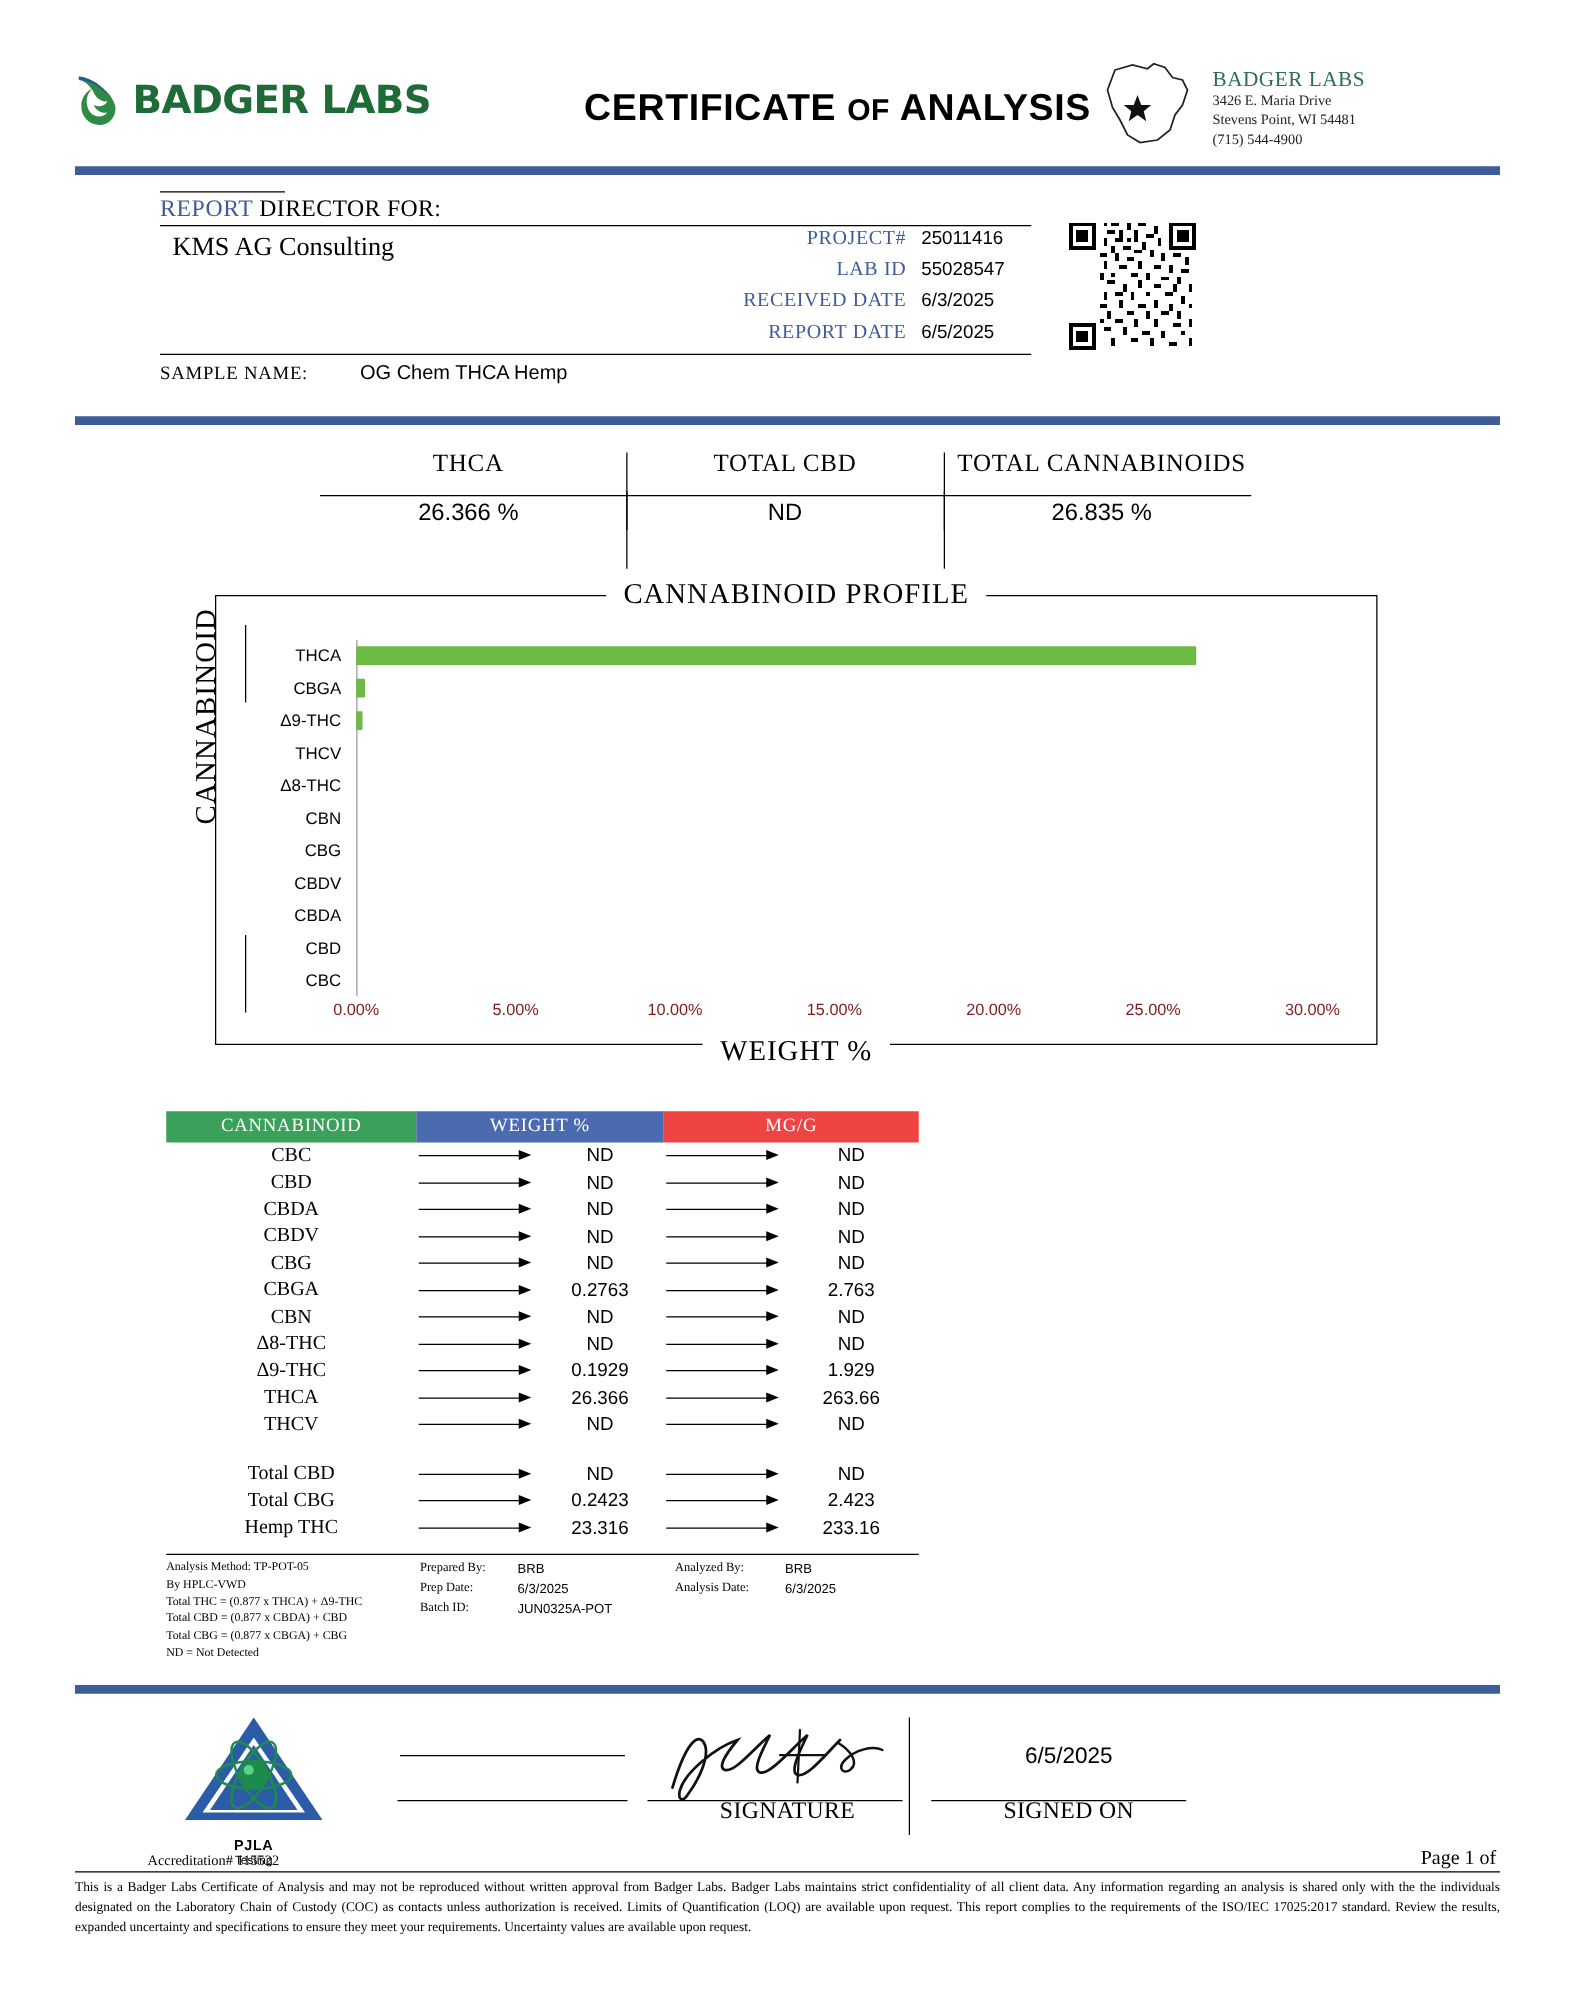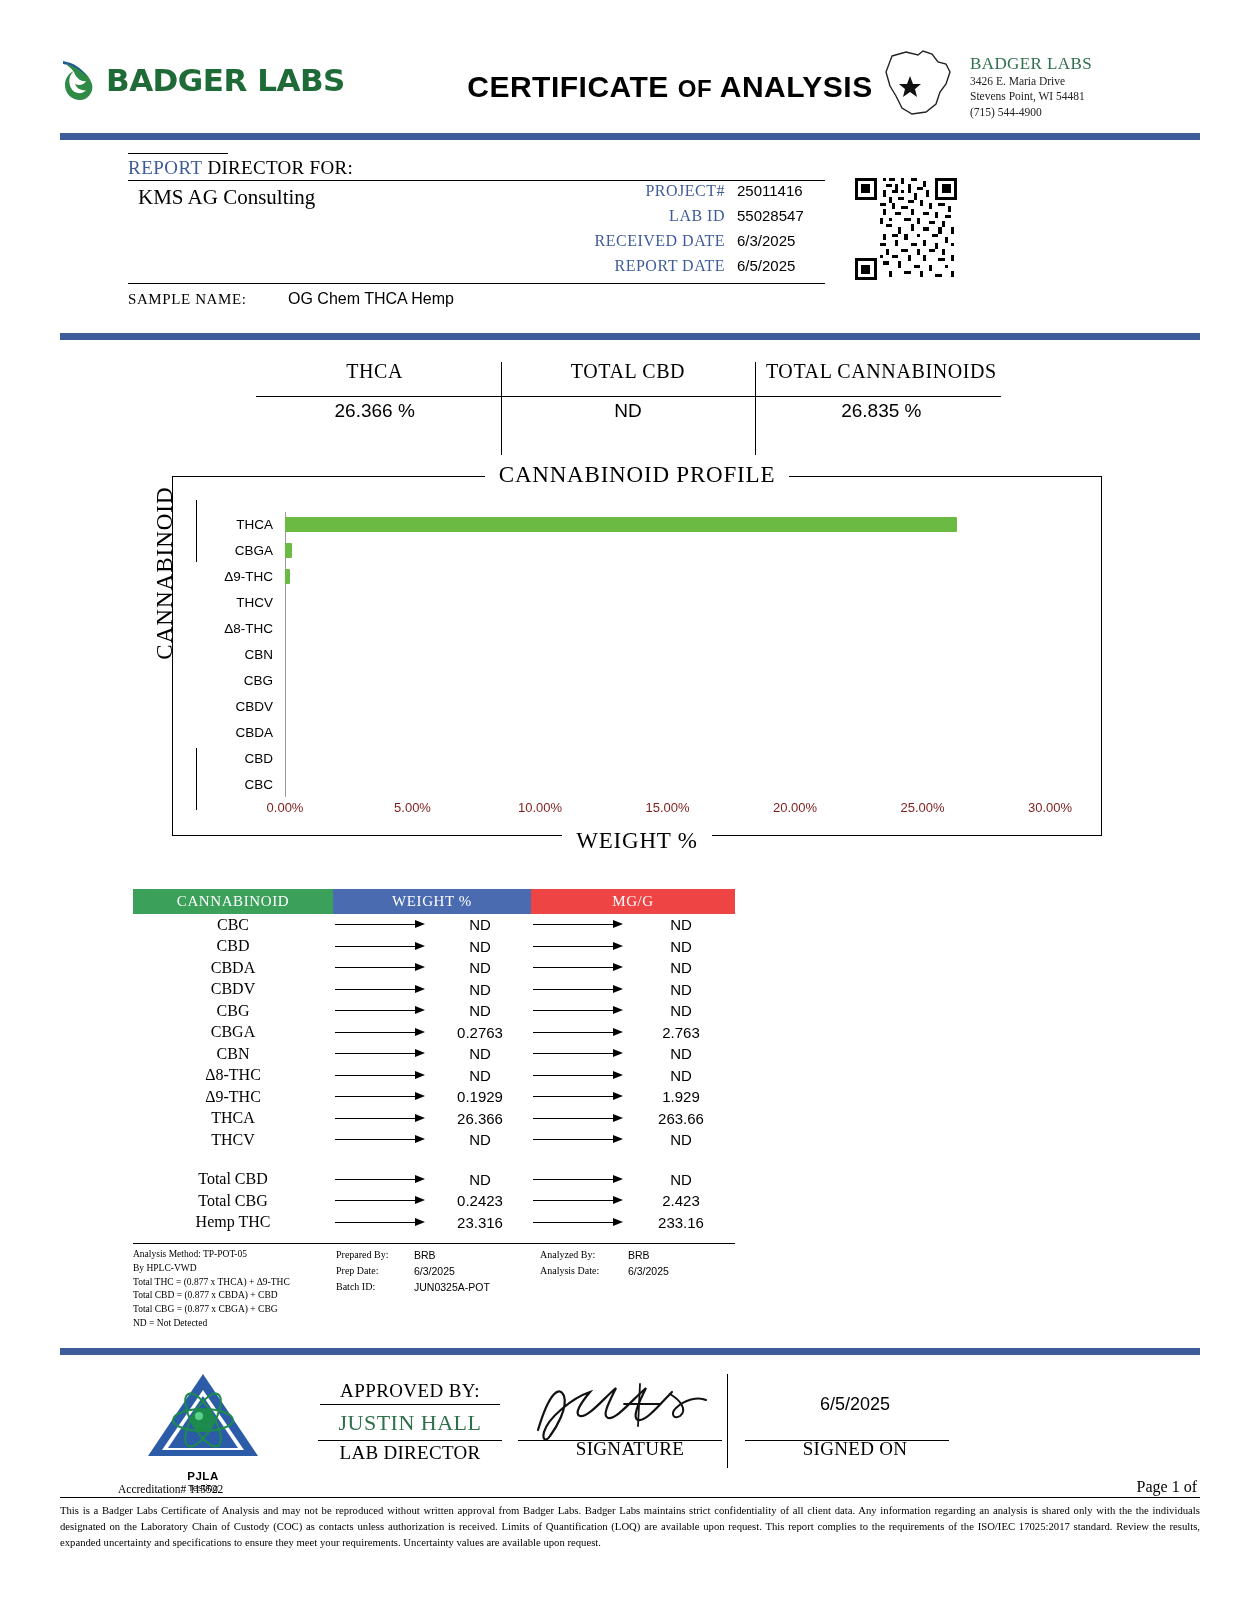--- a/index.html
+++ b/index.html
@@ -865,25 +865,20 @@
       <ellipse cx="63" cy="50" rx="30" ry="11" fill="none" stroke="#1d8b4b" stroke-width="2" transform="rotate(60 63 50)"></ellipse>
       <ellipse cx="63" cy="50" rx="30" ry="11" fill="none" stroke="#1d8b4b" stroke-width="2" transform="rotate(-60 63 50)"></ellipse>
       <circle cx="63" cy="50" r="11" fill="#1d8b4b"></circle>
       <circle cx="59" cy="46" r="4" fill="#5bd28a"></circle>
     </svg>
     <div class="pjla-text">PJLA</div>
     <div class="pjla-sub">Testing</div>
   </div>
   <div class="accred">Accreditation# 115522</div>
 
-  <div class="approved">
-    <div class="approved-label">APPROVED BY:</div>
-    <div class="approved-name">JUSTIN HALL</div>
-    <div class="approved-role">LAB DIRECTOR</div>
-  </div>
   <div class="hr-thin" style="left:320px; top:1404px; width:180px;"></div>
   <div class="hr-thin" style="left:318px; top:1440px; width:184px;"></div>
 
   <div class="sig-area">
     <svg width="220" height="80" viewBox="0 0 220 80">
       <path d="M18 60 C30 20, 40 16, 44 26 C48 38, 36 58, 30 66 C26 72, 22 70, 24 62 C28 48, 52 28, 70 22 C60 34, 54 44, 60 46 C68 48, 84 28, 96 18 C88 34, 82 46, 88 48 C96 50, 112 30, 126 18 C118 34, 112 48, 118 50 C126 52, 140 34, 152 22" fill="none" stroke="#111" stroke-width="2.2" stroke-linecap="round"></path>
       <path d="M104 34 L140 34 M120 14 L118 56" fill="none" stroke="#111" stroke-width="1.8" stroke-linecap="round"></path>
       <path d="M150 24 C160 30, 168 40, 160 46 C154 50, 150 44, 156 38 C164 30, 178 26, 186 30" fill="none" stroke="#111" stroke-width="2" stroke-linecap="round"></path>
     </svg>
   </div>

